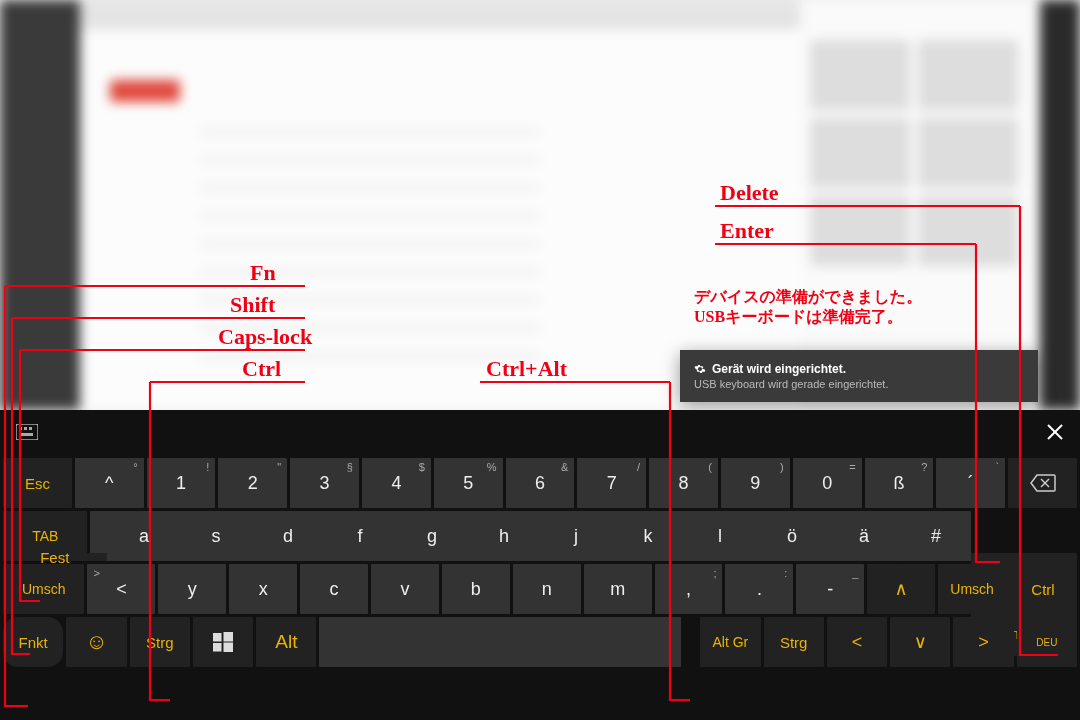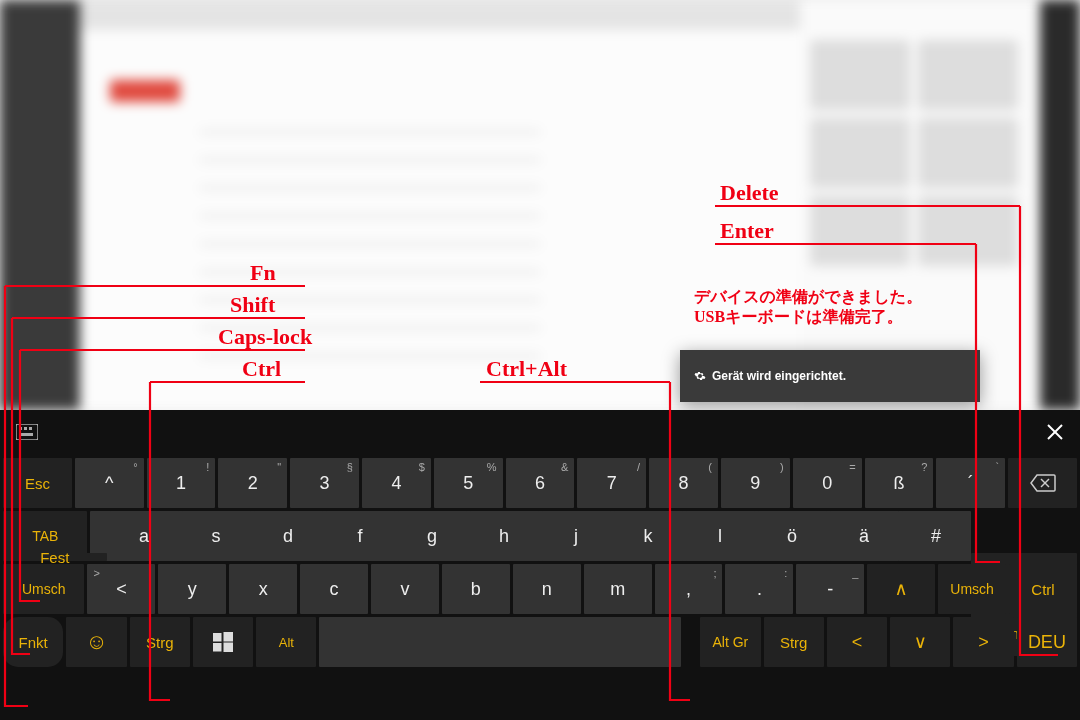--- a/index.html
+++ b/index.html
@@ -20,21 +20,21 @@
     background:#e04a3f; border-radius:3px;
   }
   .bg .browser .res { position:absolute; left:120px; top:100px; right:260px; height:250px;
     background: repeating-linear-gradient(180deg,#dedede 0 4px, transparent 4px 28px); opacity:.7;}
   .bg .thumbs { width:240px; background:#fafafa; display:flex; flex-wrap:wrap; gap:8px; padding:40px 10px; align-content:flex-start;}
   .bg .thumbs div{width:100px;height:70px;background:#ddd;border-radius:4px;}
   .bg .sidebar-r { width:40px; background:#2a2a2a; }
 
   
   .toast {
-    position: absolute; left: 680px; top: 350px; width: 300px; height: 52px;
+    position: absolute; left: 680px; top: 350px; width: 358px; height: 52px;
     background: #3a3a3a; color: #fff; z-index: 5;
     padding: 8px 14px; font-size: 12px;
     display: flex; flex-direction: column; justify-content: center;
     box-shadow: 0 4px 18px rgba(0,0,0,.4);
   }
   .toast .line1 { font-weight: 600; display:flex; align-items:center; gap:6px;}
   .toast .line2 { color: #bbb; font-size: 11px; margin-top:2px;}
   .toast .gear { width:12px; height:12px; display:inline-block; }
   .toast .gear svg { fill:#fff; }
 
@@ -99,20 +99,21 @@
 
 <div class="toast">
   <div class="line1">
     <span class="gear">
       <svg viewBox="0 0 24 24">
           <path d="M12 8a4 4 0 100 8 4 4 0 000-8zm9 4a7 7 0 01-.1 1.2l2 1.6-2 3.4-2.4-.8a7 7 0 01-2 .1l-.4 2.5h-4l-.4-2.5a7 7 0 01-2-.1l-2.4.8-2-3.4 2-1.6A7 7 0 013 12a7 7 0 01.1-1.2l-2-1.6 2-3.4 2.4.8a7 7 0 012-.1L7.9 4h4l.4 2.5a7 7 0 012 .1l2.4-.8 2 3.4-2 1.6c.1.4.1.8.1 1.2z"></path>
         </svg>
     </span>
     <span>Gerät wird eingerichtet.</span>
   </div>
+  <div class="line2">USB keyboard wird gerade eingerichtet.</div>
 </div>
 
 <div class="osk">
   <div class="osk-top">
     <span class="mode-icon">
       <svg width="22" height="16" viewBox="0 0 22 16">
           <rect x="0" y="0" width="22" height="16" rx="2" fill="none" stroke="#aaa" stroke-width="1.5"></rect>
           <rect x="3" y="3" width="3" height="3" fill="#aaa"></rect>
           <rect x="8" y="3" width="3" height="3" fill="#aaa"></rect>
           <rect x="13" y="3" width="3" height="3" fill="#aaa"></rect>
@@ -265,28 +266,28 @@
         </div>
       <div class="key dark w1" style="font-size:15px;">Strg</div>
       <div class="key dark w1">
         <svg width="20" height="20" viewBox="0 0 20 20">
             <rect x="0" y="1" width="8.5" height="8.5" fill="#ddd"></rect>
             <rect x="10.5" y="0" width="9.5" height="9.5" fill="#ddd"></rect>
             <rect x="0" y="11" width="8.5" height="8.5" fill="#ddd"></rect>
             <rect x="10.5" y="10.5" width="9.5" height="9.5" fill="#ddd"></rect>
           </svg>
       </div>
-      <div class="key dark w1" style="font-size:13px;">Alt</div>
+      <div class="key dark w1" style="font-size:19px;">Alt</div>
       <div class="key w6"></div>
       <div class="key dark w1" style="font-size:14px;margin-left:16px;">Alt Gr</div>
       <div class="key dark w1" style="font-size:15px;">Strg</div>
       <div class="key dark w1">&lt;</div>
       <div class="key dark w1">∨</div>
       <div class="key dark w1">&gt;</div>
-      <div class="key dark w1" style="font-size:18px;">DEU</div>
+      <div class="key dark w1" style="font-size:10px;">DEU</div>
     </div>
   </div>
 </div>
 
 <svg class="ann" viewBox="0 0 1080 720">
 
   <text x="250" y="280" font-size="22">Fn</text>
   <line x1="5" y1="286" x2="305" y2="286"></line>
   <polyline points="5,286 5,706 28,706"></polyline>
 

